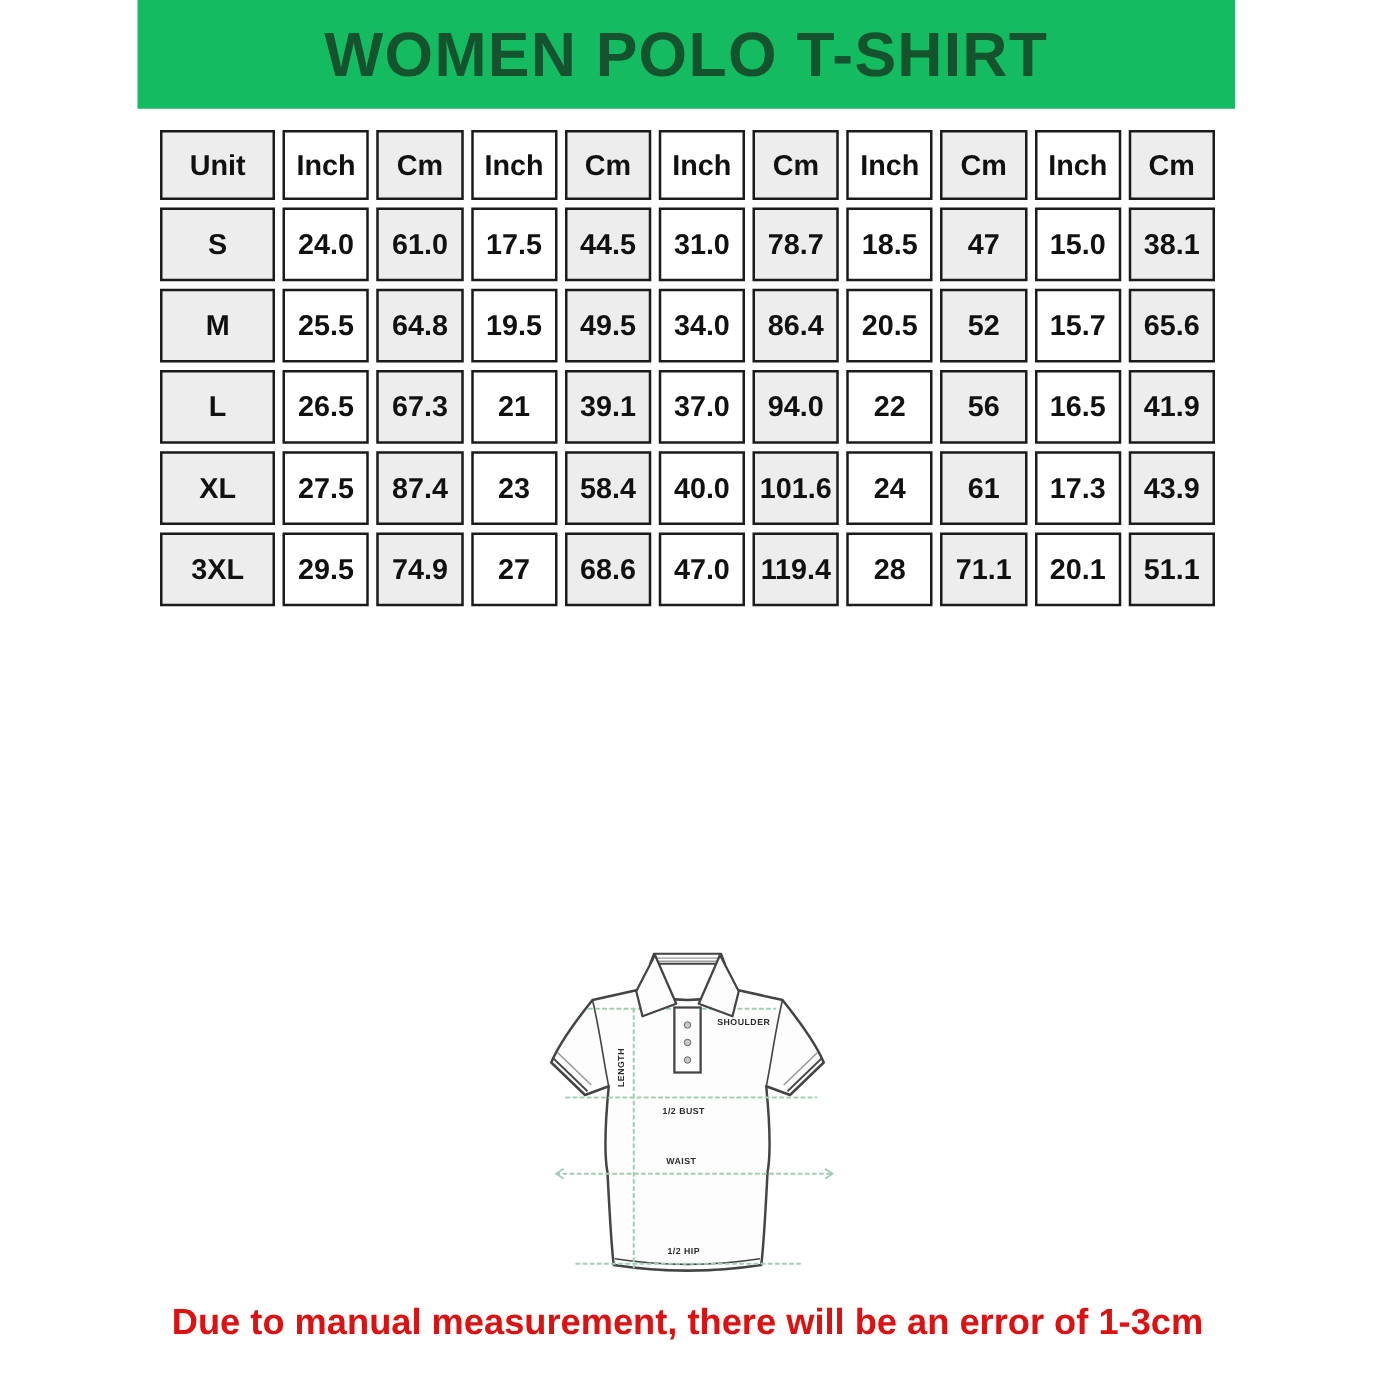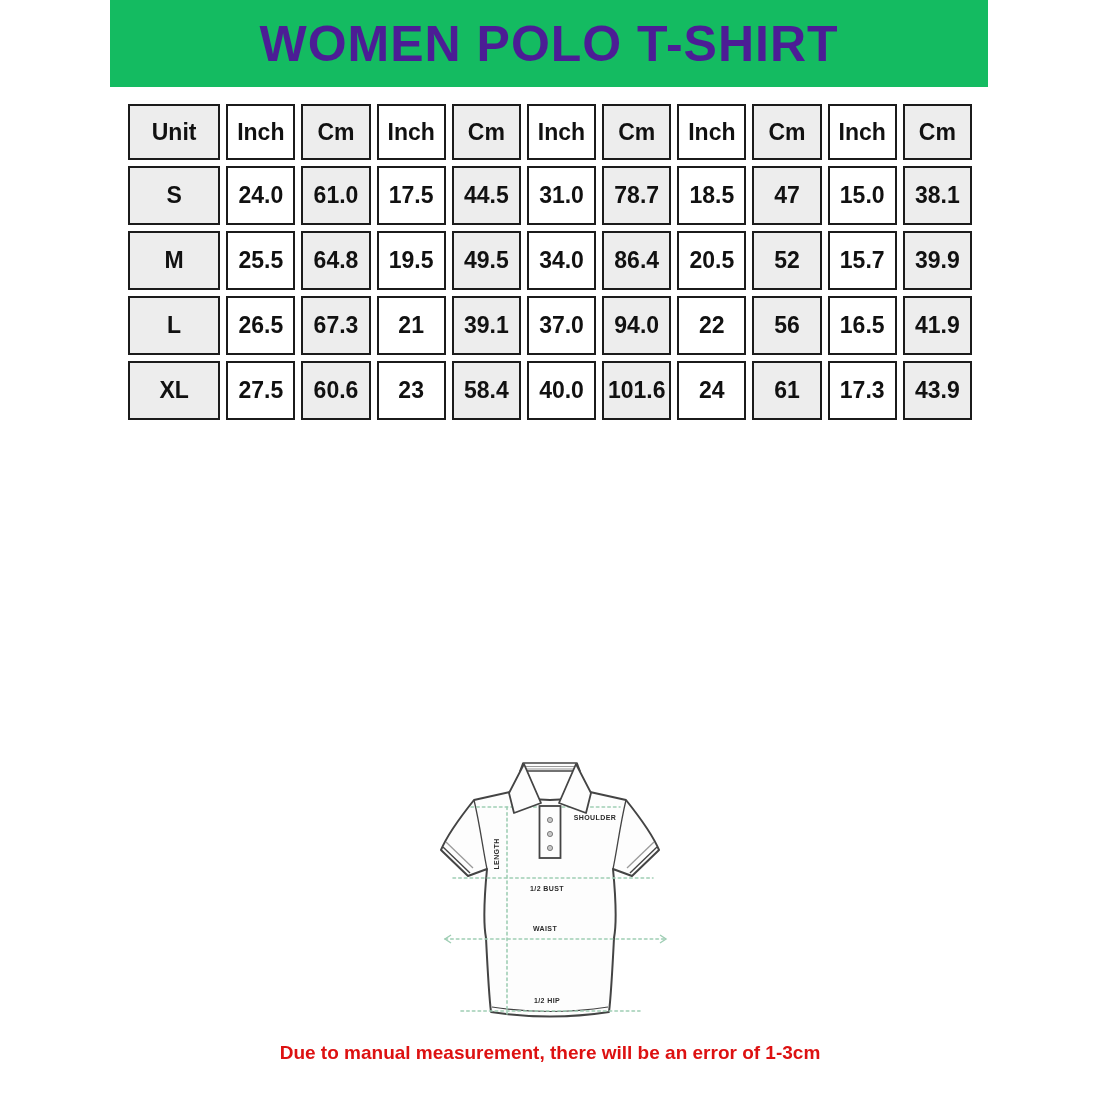--- a/index.html
+++ b/index.html
@@ -9,21 +9,21 @@
     font-family: "Liberation Sans", sans-serif;
     position: relative;
     overflow: hidden;
   }
   .banner {
     position: absolute; left: 110px; top: 0; width: 878px; height: 87px;
     background: #14BB61;
     display: flex; align-items: center; justify-content: center;
   }
   .banner-title {
-    color: #4c1d95; font-size: 50px; font-weight: bold; letter-spacing: 1px;
+    color: #14532d; font-size: 50px; font-weight: bold; letter-spacing: 1px;
     white-space: nowrap;
   }
   table.size-chart {
     position: absolute; left: 122px; top: 98px; width: 856px;
     border-collapse: separate; border-spacing: 6px;
     table-layout: fixed;
   }
   table.size-chart th, table.size-chart td {
     border: 2px solid #1b1b1b;
     background: #ffffff;
@@ -35,21 +35,21 @@
   table.size-chart .alt { background: #EDEDED; }
   th.gh { height: 58px; font-size: 24px; letter-spacing: 0px; }
   th.unit-cell { height: 52px; font-size: 23px; }
   td.data-cell { height: 55px; font-size: 23px; }
   .diagram-wrap {
     position: absolute; left: 428px; top: 750px; width: 258px; height: 295px;
   }
   .disclaimer {
     position: absolute; left: 0; top: 1042px; width: 1100px;
     text-align: center;
-    font-size: 19px; font-weight: bold; color: #DD1111;
+    font-size: 29px; font-weight: bold; color: #DD1111;
   }
   svg text.meas-label {
     font-family: "Liberation Sans", sans-serif;
     font-size: 7px; font-weight: bold; fill: #2a2a2a; letter-spacing: 0.4px;
   }
 </style>
 </head>
 <body>
 
 <div class="banner">
@@ -94,47 +94,60 @@
         <td class="data-cell alt">M</td>
         <td class="data-cell">25.5</td>
         <td class="data-cell alt">64.8</td>
         <td class="data-cell">19.5</td>
         <td class="data-cell alt">49.5</td>
         <td class="data-cell">34.0</td>
         <td class="data-cell alt">86.4</td>
         <td class="data-cell">20.5</td>
         <td class="data-cell alt">52</td>
         <td class="data-cell">15.7</td>
-        <td class="data-cell alt">39.9</td>
+        <td class="data-cell alt">65.6</td>
       </tr>
       <tr>
         <td class="data-cell alt">L</td>
         <td class="data-cell">26.5</td>
         <td class="data-cell alt">67.3</td>
         <td class="data-cell">21</td>
         <td class="data-cell alt">39.1</td>
         <td class="data-cell">37.0</td>
         <td class="data-cell alt">94.0</td>
         <td class="data-cell">22</td>
         <td class="data-cell alt">56</td>
         <td class="data-cell">16.5</td>
         <td class="data-cell alt">41.9</td>
       </tr>
       <tr>
         <td class="data-cell alt">XL</td>
         <td class="data-cell">27.5</td>
-        <td class="data-cell alt">60.6</td>
+        <td class="data-cell alt">87.4</td>
         <td class="data-cell">23</td>
         <td class="data-cell alt">58.4</td>
         <td class="data-cell">40.0</td>
         <td class="data-cell alt">101.6</td>
         <td class="data-cell">24</td>
         <td class="data-cell alt">61</td>
         <td class="data-cell">17.3</td>
         <td class="data-cell alt">43.9</td>
+      </tr>
+      <tr>
+        <td class="data-cell alt">3XL</td>
+        <td class="data-cell">29.5</td>
+        <td class="data-cell alt">74.9</td>
+        <td class="data-cell">27</td>
+        <td class="data-cell alt">68.6</td>
+        <td class="data-cell">47.0</td>
+        <td class="data-cell alt">119.4</td>
+        <td class="data-cell">28</td>
+        <td class="data-cell alt">71.1</td>
+        <td class="data-cell">20.1</td>
+        <td class="data-cell alt">51.1</td>
       </tr>
     </tbody>
 </table>
 
 <div class="diagram-wrap">
   <svg width="258" height="295" viewBox="0 0 258 295" xmlns="http://www.w3.org/2000/svg">
 
     <g>
       <path d="M 82,42
                L 46,50

